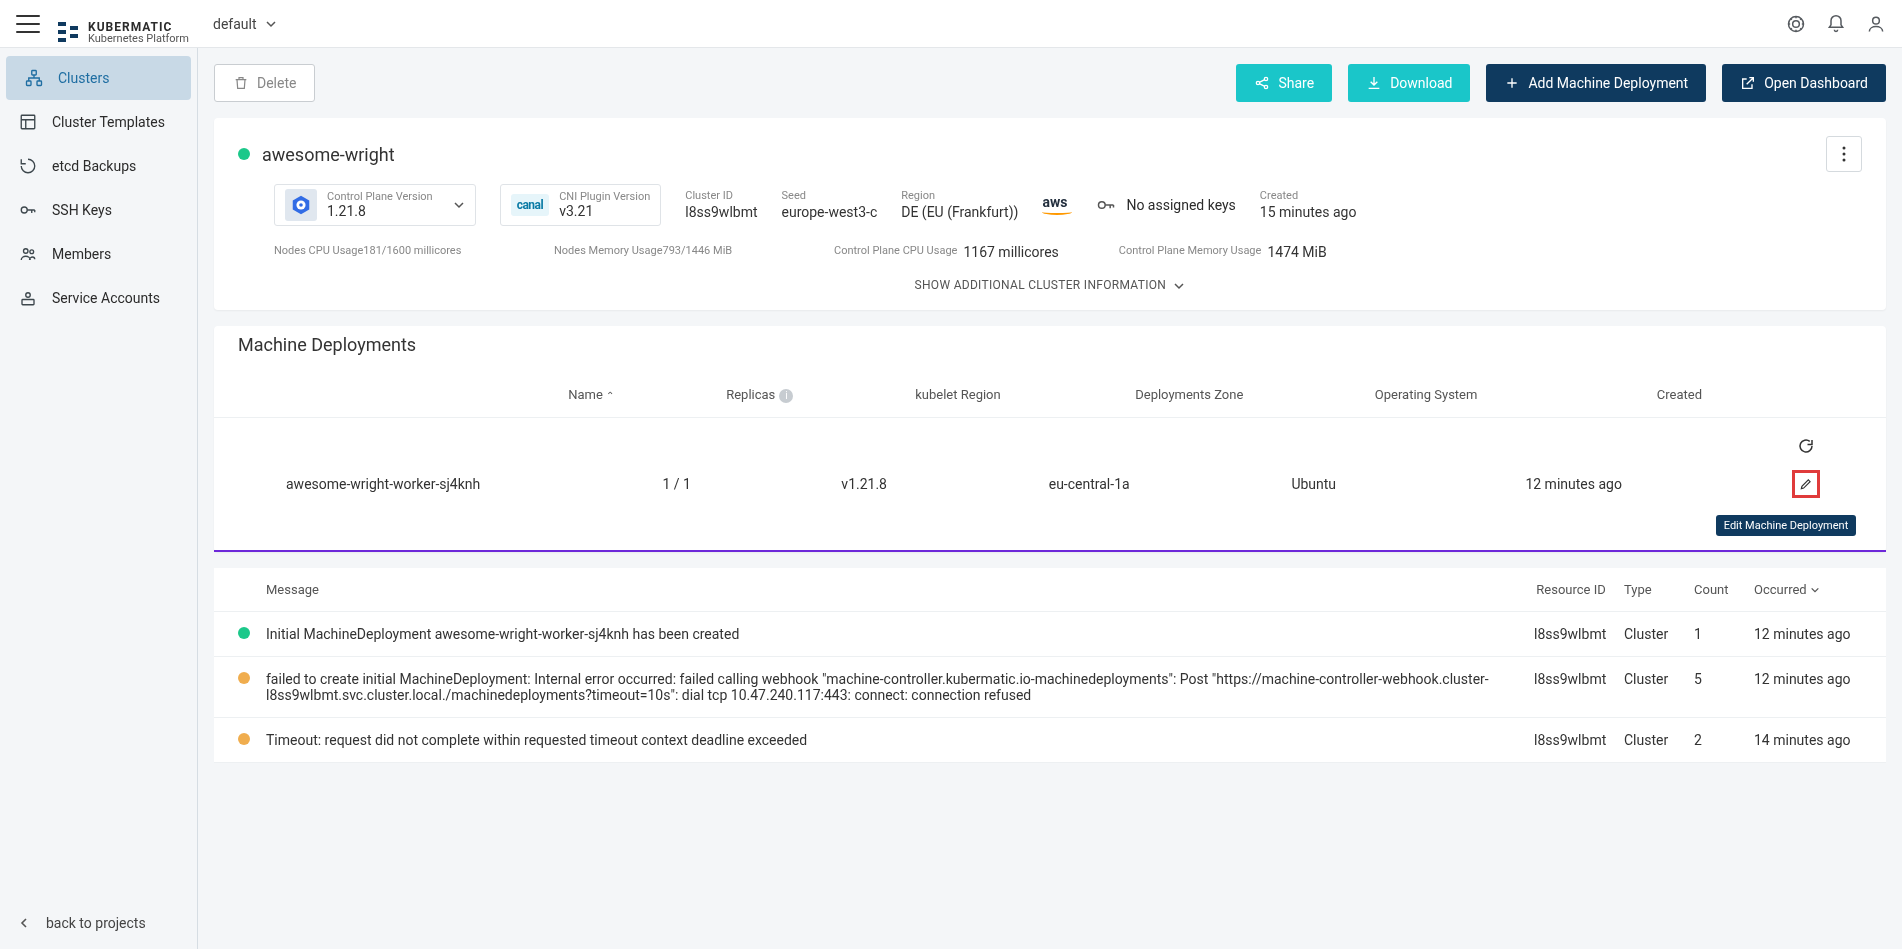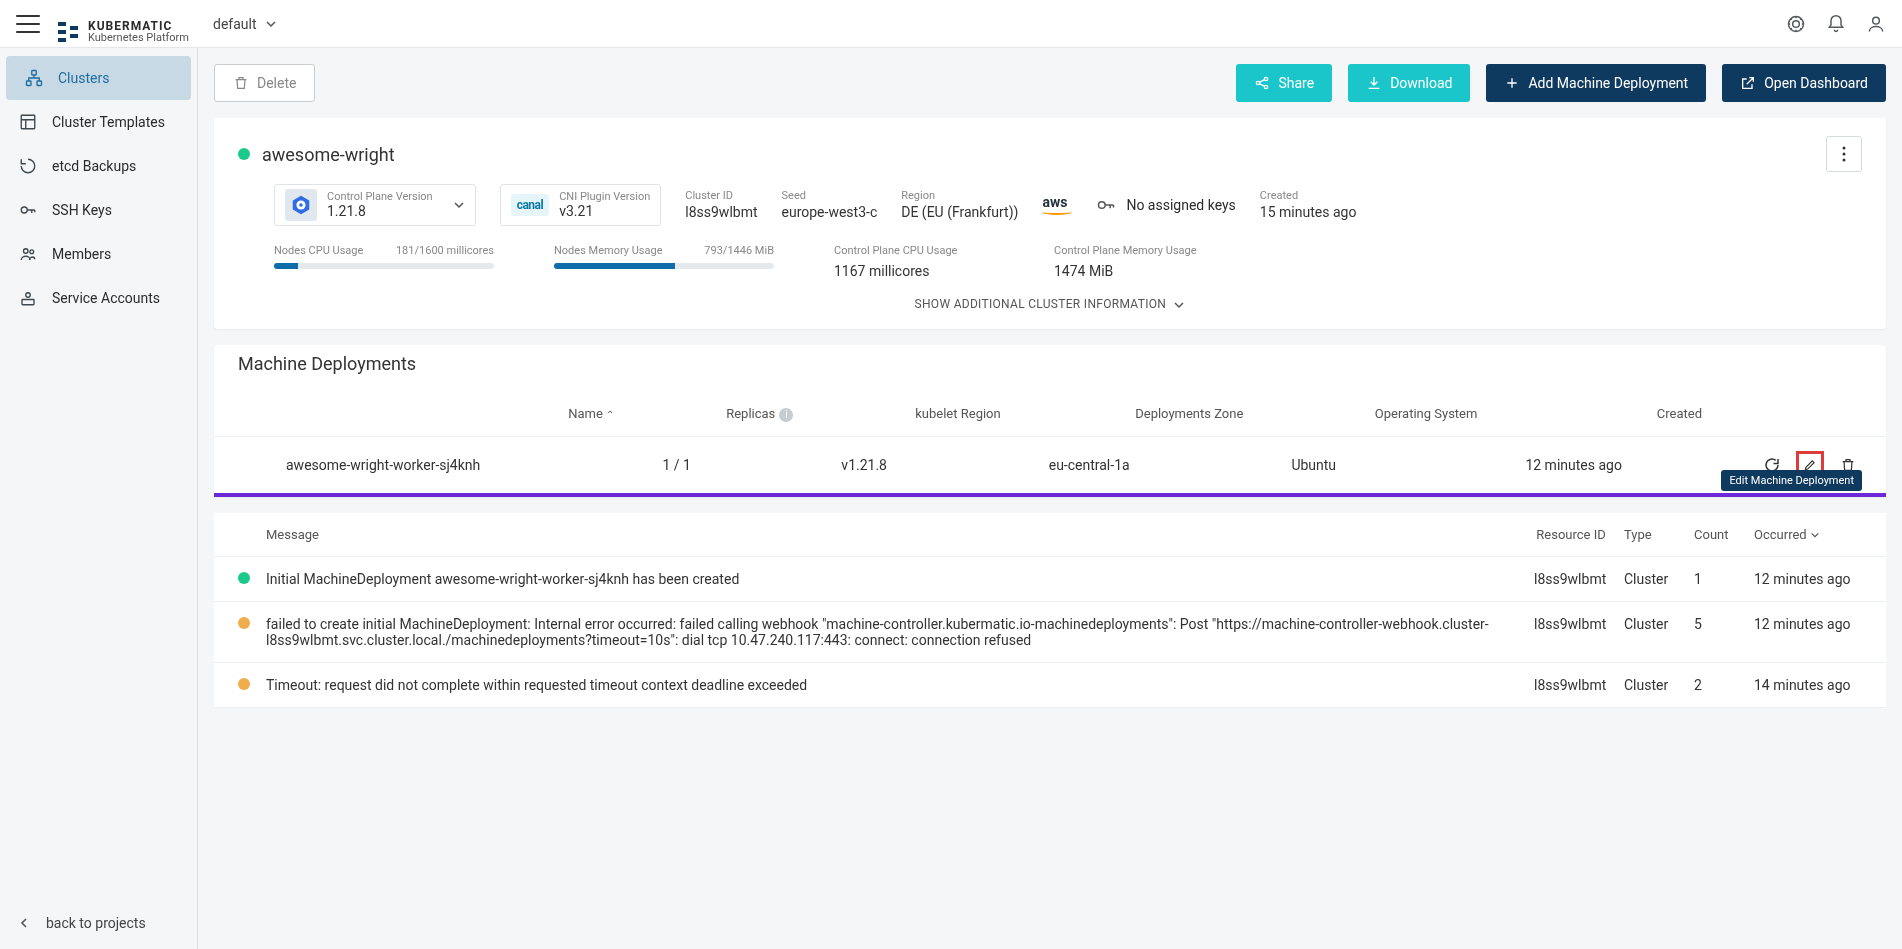--- a/index.html
+++ b/index.html
@@ -1,21 +1,21 @@
 <!DOCTYPE html>
 <html><head>
 <meta charset="utf-8">
 <style>
 * { box-sizing: border-box; margin: 0; padding: 0; font-family: -apple-system, BlinkMacSystemFont, "Segoe UI", Roboto, sans-serif; }
 body { background: #f4f6f8; color: #2b2b2b; font-size: 14px; }
 
 .topbar { height: 48px; background: #fff; border-bottom: 1px solid #e4e7ea; display: flex; align-items: center; padding: 0 16px; }
 .hamburger { width:24px; height:24px; display:flex; flex-direction:column; justify-content:space-around; cursor:pointer; margin-right:16px; }
 .hamburger span { height:2px; background:#333; border-radius:1px; }
-.brand { display:flex; align-items:center; gap:8px; margin-right:24px;margin-top:16px; }
+.brand { display:flex; align-items:flex-end; gap:8px; margin-right:24px;margin-top:16px; }
 .brand-logo { width:24px; height:24px; }
 .brand-text { display:flex; flex-direction:column; line-height:1; }
 .brand-text .t1 { font-weight:700; font-size:12px; letter-spacing:1px; color:#2b2b2b; }
 .brand-text .t2 { font-size:11px; color:#555; }
 .project-select { display:flex; align-items:center; gap:8px; cursor:pointer; color:#444; }
 .topbar-spacer { flex:1; }
 .top-icon { color:#565a5f; margin-left:20px; cursor:pointer; }
 
 .layout { display:flex; height: calc(100vh - 48px); }
 .sidebar { width:198px; background:#f4f6f8; border-right:1px solid #d6dde3; padding-top:8px; display:flex; flex-direction:column; }
@@ -51,33 +51,33 @@
 .chev { margin-left:10px; color:#555; }
 .canal-badge { background:#e6f5fa; padding:4px 6px; border-radius:3px; font-size:12px; font-weight:bold; color:#0b7ba5; letter-spacing:-0.5px; }
 .info-pair { display:flex; flex-direction:column; line-height:1.4; }
 .info-pair .lbl { font-size:11px; color:#888; }
 .info-pair .val { font-size:14px; color:#333; }
 .aws-badge { font-weight:bold; font-size:14px; color:#232f3e; display:flex; flex-direction:column; line-height:1; }
 .aws-smile{ border-bottom:2px solid #ff9900; border-radius:0 0 50% 50%; height:6px; width:30px; }
 .key-icon { color:#555; }
 
 .usage-row { display:flex; gap:60px; padding:18px 24px 0 60px; flex-wrap:wrap; }
-.usage-block { display:flex; flex-direction:column; gap:6px; min-width:220px; }
+.usage-block { display:flex; gap:6px; min-width:220px; }
 .usage-head { display:flex; justify-content:space-between; font-size:11px; color:#888; }
 .progress { height:6px; background:#e6e9ec; border-radius:3px; overflow:hidden; }
 .progress-fill { height:100%; background:#0f6da9; }
 .usage-single { font-size:14px; color:#333; }
 
 .show-more { text-align:center; padding:18px 0; color:#555; font-size:12px; cursor:pointer; letter-spacing:0.3px; }
 .md-title { font-size:18px; color:#333; padding:8px 24px 18px; }
 
 table.md-table { width:100%; border-collapse:collapse; }
 .md-table th { text-align:right; font-weight:400; font-size:13px; color:#555; padding:14px 24px; border-bottom:1px solid #edf0f2; }
-.md-table td { padding:14px 24px; font-size:14px; color:#333; border-bottom:4px solid #6d28d9; }
-.row-actions { display:flex; gap:10px; justify-content:flex-end; align-items:center; }
+.md-table td { padding:14px 24px; font-size:14px; color:#333; border-bottom:2px solid #6d28d9; }
+.row-actions { display:flex; gap:10px; justify-content:flex-end; align-items:center;flex-direction:column; }
 .action-icon { width:28px; height:28px; display:flex; align-items:center; justify-content:center; cursor:pointer; color:#333; }
 .highlight-box { border:3px solid #e03b3b; padding:2px 4px; }
 .tooltip-bubble { position:absolute; background:#0f3a5f; color:#fff; font-size:11px; padding:4px 8px; border-radius:3px; white-space:nowrap; margin-top:32px; margin-left:-40px; }
 
 .tabs { display:flex; border-bottom:1px solid #d6dde3; margin-top:8px; }
 .tab { padding:14px 28px; font-size:14px; color:#555; cursor:pointer; background:transparent; }
 .tab.active { background:#fff; border:1px solid #d6dde3; border-bottom:1px solid #fff; margin-bottom:-1px; color:#333; }
 
 .events-card { background:#fff; }
 .events-table { width:100%; border-collapse:collapse; }

